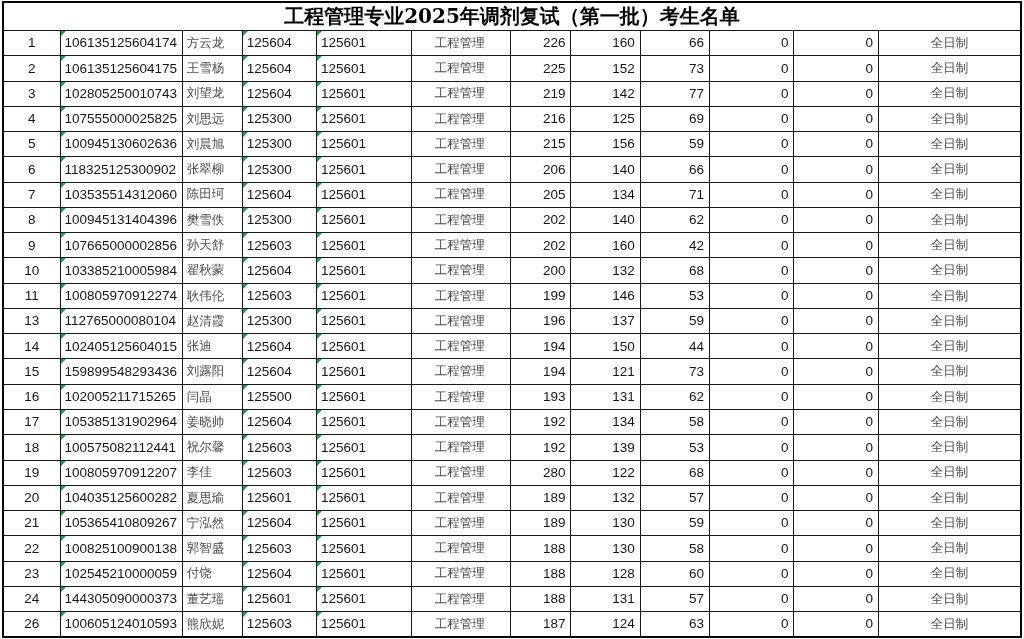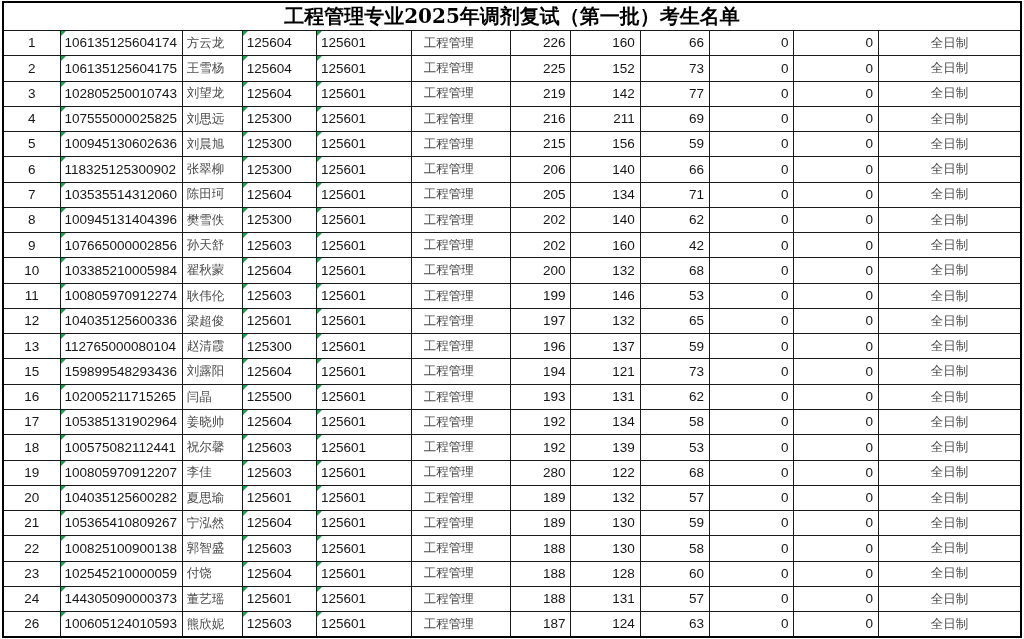--- a/index.html
+++ b/index.html
@@ -61,21 +61,21 @@
     color: #161616;
   }
   .cjk {
     font-family: "DejaVu Serif", "Liberation Serif", serif;
     font-size: 12.5px;
     color: #4a4a4a;
   }
   .c-center { text-align: center; }
   .c-left   { text-align: left;  padding-left: 4px; }
   .c-right  { text-align: right; padding-right: 5px; }
-  .pad8     { padding-left: 12px; }
+  .pad8     { padding-left: 23px; }
   
   .tri::before {
     content: "";
     position: absolute;
     top: 0; left: 0;
     width: 0; height: 0;
     border-top: 5px solid #1f9d55;
     border-right: 5px solid transparent;
   }
 </style>
@@ -147,21 +147,21 @@
           <td class="cjk c-center">全日制</td>
         </tr>
         <tr>
           <td class="num c-center">4</td>
           <td class="num c-left tri">107555000025825</td>
           <td class="cjk c-left">刘思远</td>
           <td class="num c-left tri">125300</td>
           <td class="num c-left tri">125601</td>
           <td class="cjk c-left pad8">工程管理</td>
           <td class="num c-right">216</td>
-          <td class="num c-right">211</td>
+          <td class="num c-right">125</td>
           <td class="num c-right">69</td>
           <td class="num c-right">0</td>
           <td class="num c-right">0</td>
           <td class="cjk c-center">全日制</td>
         </tr>
         <tr>
           <td class="num c-center">5</td>
           <td class="num c-left tri">100945130602636</td>
           <td class="cjk c-left">刘晨旭</td>
           <td class="num c-left tri">125300</td>
@@ -252,43 +252,43 @@
           <td class="num c-left tri">125601</td>
           <td class="cjk c-left pad8">工程管理</td>
           <td class="num c-right">199</td>
           <td class="num c-right">146</td>
           <td class="num c-right">53</td>
           <td class="num c-right">0</td>
           <td class="num c-right">0</td>
           <td class="cjk c-center">全日制</td>
         </tr>
         <tr>
-          <td class="num c-center">12</td>
-          <td class="num c-left tri">104035125600336</td>
-          <td class="cjk c-left">梁超俊</td>
-          <td class="num c-left tri">125601</td>
-          <td class="num c-left tri">125601</td>
-          <td class="cjk c-left pad8">工程管理</td>
-          <td class="num c-right">197</td>
-          <td class="num c-right">132</td>
-          <td class="num c-right">65</td>
-          <td class="num c-right">0</td>
-          <td class="num c-right">0</td>
-          <td class="cjk c-center">全日制</td>
-        </tr>
-        <tr>
           <td class="num c-center">13</td>
           <td class="num c-left tri">112765000080104</td>
           <td class="cjk c-left">赵清霞</td>
           <td class="num c-left tri">125300</td>
           <td class="num c-left tri">125601</td>
           <td class="cjk c-left pad8">工程管理</td>
           <td class="num c-right">196</td>
           <td class="num c-right">137</td>
           <td class="num c-right">59</td>
+          <td class="num c-right">0</td>
+          <td class="num c-right">0</td>
+          <td class="cjk c-center">全日制</td>
+        </tr>
+        <tr>
+          <td class="num c-center">14</td>
+          <td class="num c-left tri">102405125604015</td>
+          <td class="cjk c-left">张迪</td>
+          <td class="num c-left tri">125604</td>
+          <td class="num c-left tri">125601</td>
+          <td class="cjk c-left pad8">工程管理</td>
+          <td class="num c-right">194</td>
+          <td class="num c-right">150</td>
+          <td class="num c-right">44</td>
           <td class="num c-right">0</td>
           <td class="num c-right">0</td>
           <td class="cjk c-center">全日制</td>
         </tr>
         <tr>
           <td class="num c-center">15</td>
           <td class="num c-left tri">159899548293436</td>
           <td class="cjk c-left">刘露阳</td>
           <td class="num c-left tri">125604</td>
           <td class="num c-left tri">125601</td>

